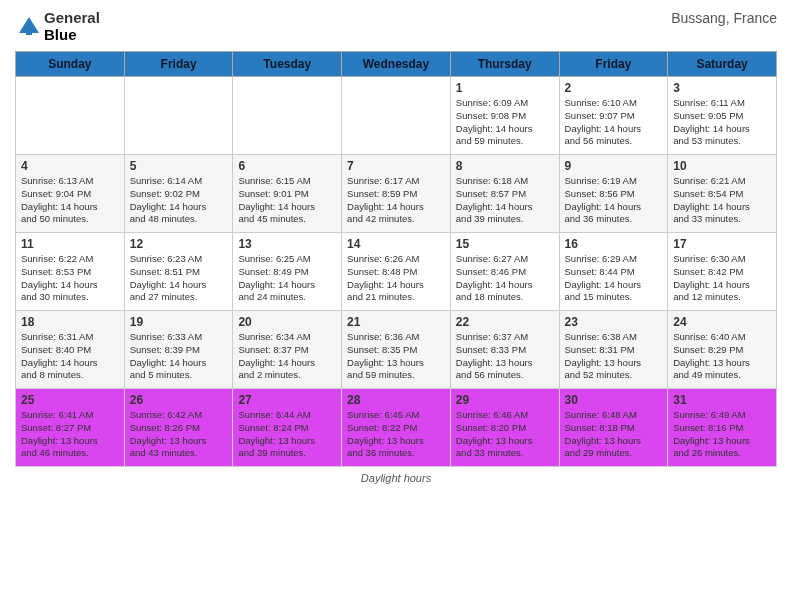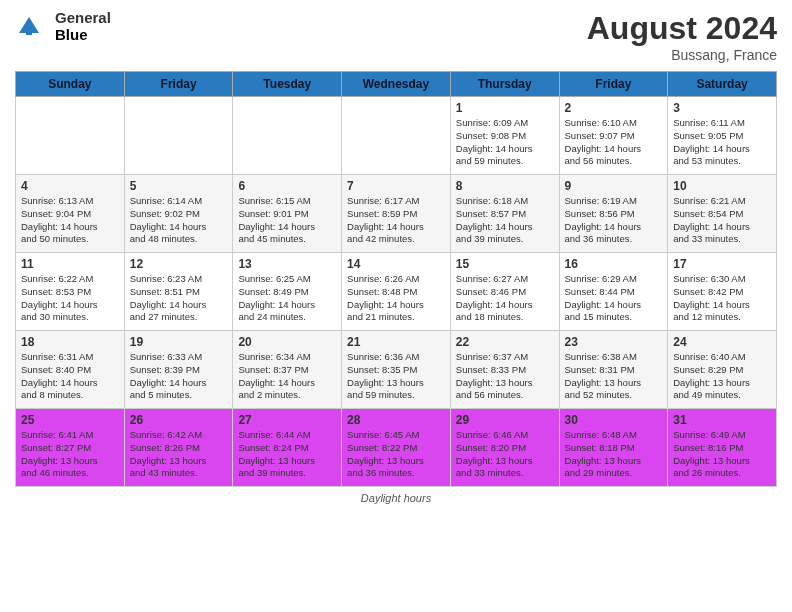--- a/index.html
+++ b/index.html
@@ -17,21 +17,21 @@
     }
     .header {
       display: flex;
       justify-content: space-between;
       align-items: flex-start;
       margin-bottom: 8px;
     }
     .logo {
       display: flex;
       align-items: center;
-      gap: 12px;
+      gap: 1px;
     }
     .logo-text {
       display: flex;
       flex-direction: column;
       line-height: 1.1;
     }
     .logo-general {
       font-size: 15px;
       font-weight: bold;
       color: #333;
@@ -121,21 +121,20 @@
       <svg class="logo-icon" viewBox="0 0 28 28">
         <polygon points="14,4 24,20 4,20" fill="#2a7abf"></polygon>
         <rect x="11" y="14" width="6" height="8" fill="#2a7abf"></rect>
       </svg>
       <div class="logo-text">
         <span class="logo-general">General</span>
         <span class="logo-blue">Blue</span>
       </div>
     </div>
     <div class="title-block">
-      <div class="title-month">August 2024</div>
       <div class="title-location">Bussang, France</div>
     </div>
   </div>
 
   <table class="calendar">
     <thead>
       <tr>
       <th>Sunday</th>
           <th>Friday</th>
           <th>Tuesday</th>

